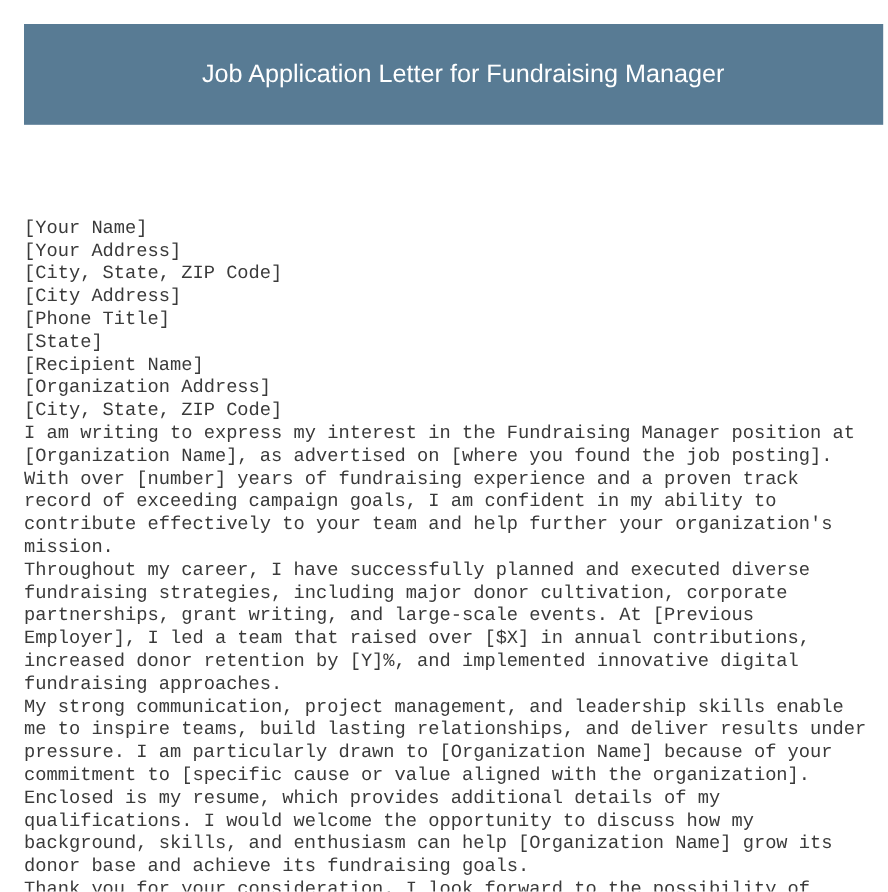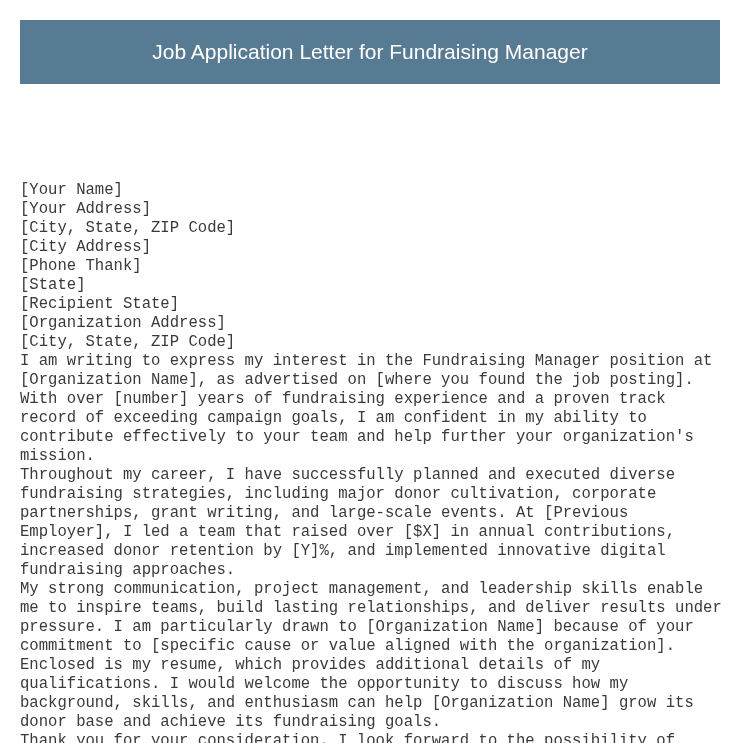--- a/index.html
+++ b/index.html
@@ -1,20 +1,20 @@
 <!DOCTYPE html>
 <html><head>
 <meta charset="utf-8">
 <style>
   html, body { margin: 0; padding: 0; background: #ffffff; }
   body { width: 740px; height: 743px; position: relative; overflow: hidden; }
   .header {
-    position: absolute; left: 20px; top: 20px; width: 700px; height: 64px;
+    position: absolute; left: 20px; top: 20px; width: 700px; height: 84px;
     background: #587b94;
-    display: flex; align-items: center; justify-content: center;
+    display: flex; align-items: center; justify-content: center; padding-left: 16px;
   }
   .header h1 {
     margin: 0; color: #ffffff; font-weight: normal;
     font-family: "Liberation Sans", sans-serif; font-size: 21px;
     letter-spacing: 0px;
   }
   .letter {
     position: absolute; left: 20px; top: 133px; width: 705px;
     font-family: Liberation Mono, monospace; font-size: 15.6px;
     line-height: 19px; color: #3a3a3a; margin-top: 48px;
@@ -26,23 +26,23 @@
 
 <div class="header">
   <h1>Job Application Letter for Fundraising Manager</h1>
 </div>
 
 <div class="letter">
   <p>[Your Name]</p>
   <p>[Your Address]</p>
   <p>[City, State, ZIP Code]</p>
   <p>[City Address]</p>
-  <p>[Phone Thank]</p>
+  <p>[Phone Title]</p>
   <p>[State]</p>
-  <p>[Recipient State]</p>
+  <p>[Recipient Name]</p>
   <p>[Organization Address]</p>
   <p>[City, State, ZIP Code]</p>
   <p>I am writing to express my interest in the Fundraising Manager position at [Organization Name], as advertised on [where you found the job posting]. With over [number] years of fundraising experience and a proven track record of exceeding campaign goals, I am confident in my ability to contribute effectively to your team and help further your organization's mission.</p>
   <p>Throughout my career, I have successfully planned and executed diverse fundraising strategies, including major donor cultivation, corporate partnerships, grant writing, and large-scale events. At [Previous Employer], I led a team that raised over [$X] in annual contributions, increased donor retention by [Y]%, and implemented innovative digital fundraising approaches.</p>
   <p>My strong communication, project management, and leadership skills enable me to inspire teams, build lasting relationships, and deliver results under pressure. I am particularly drawn to [Organization Name] because of your commitment to [specific cause or value aligned with the organization].</p>
   <p>Enclosed is my resume, which provides additional details of my qualifications. I would welcome the opportunity to discuss how my background, skills, and enthusiasm can help [Organization Name] grow its donor base and achieve its fundraising goals.</p>
   <p>Thank you for your consideration. I look forward to the possibility of contributing to your organization.</p>
   <p>Sincerely,</p>
   <p>[Your Name]</p>
 </div>

